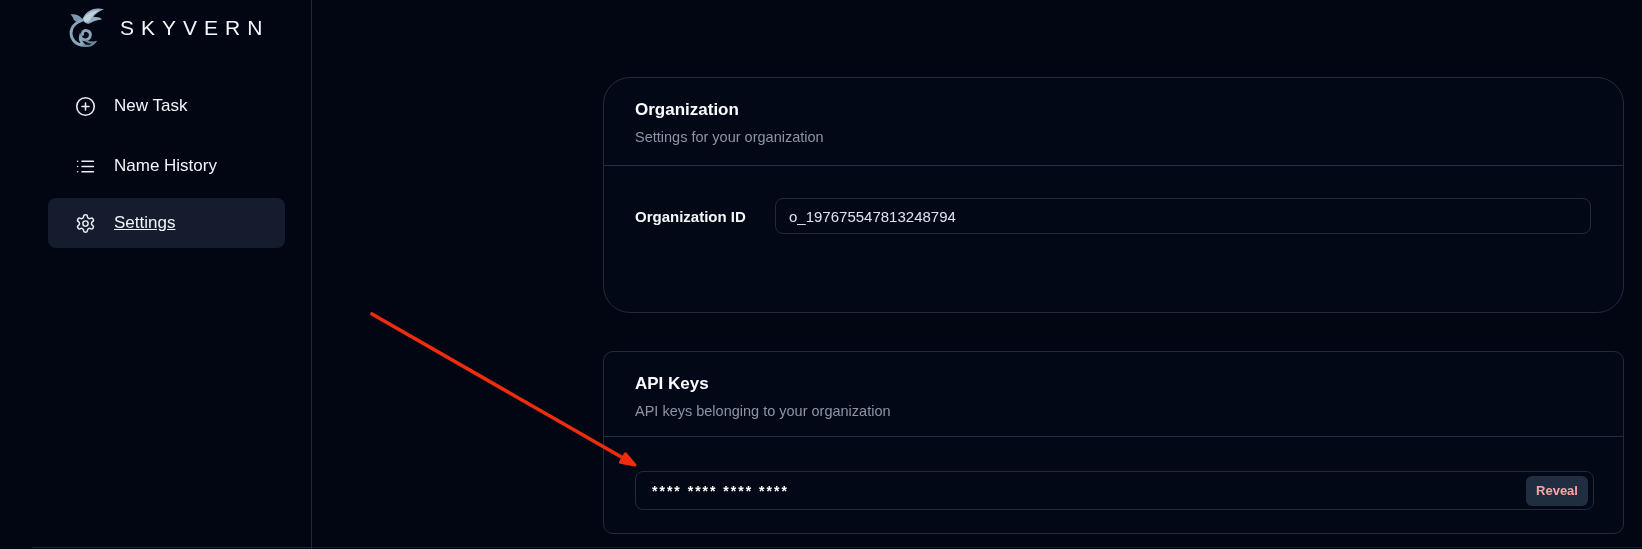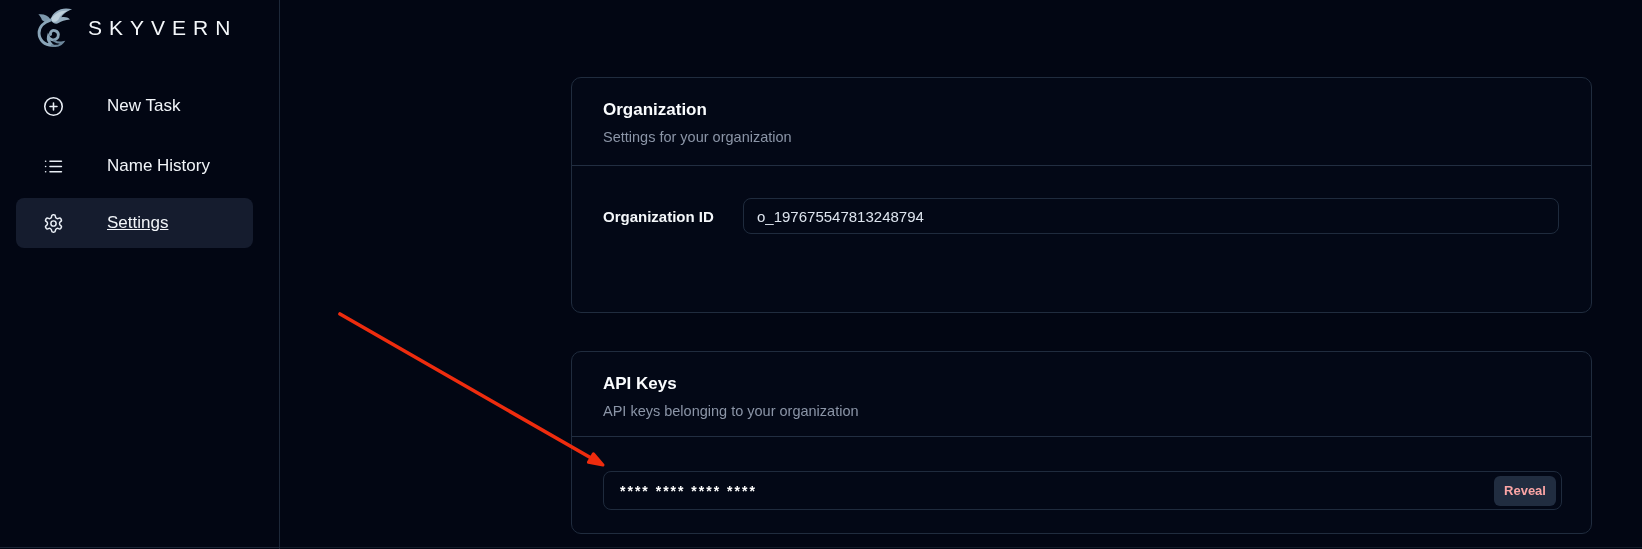--- a/index.html
+++ b/index.html
@@ -4,21 +4,21 @@
 <style>
   * { margin: 0; padding: 0; box-sizing: border-box; }
   html, body {
     width: 1642px; height: 549px;
     background: #020613;
     font-family: "Liberation Sans", sans-serif;
     overflow: hidden;
     position: relative;
     color: #f2f5f9;
   }
-  .app { position: absolute; inset: 0; }
+  .app { position: absolute; inset: 0; margin-left: 32px; }
 
   
   .sidebar {
     position: absolute; left: 0; top: 0; width: 280px; height: 549px;
     background: #020613;
     border-right: 1.5px solid #1d2839;
   }
   .brand {
     position: absolute; left: 26px; top: 4px; height: 48px;
     display: flex; align-items: center; gap: 10px;
@@ -26,21 +26,20 @@
   .brand-mark { width: 52px; height: 46px; }
   .brand-text {
     font-size: 21px; font-weight: 500; letter-spacing: 7px;
     color: #f4f7fa; white-space: nowrap;
   }
   .nav-item {
     position: absolute; left: 16px; width: 237px; height: 50px;
     display: flex; align-items: center;
     border-radius: 8px;
     cursor: pointer;
-    gap: 25px;
   }
   .nav-item .nav-icon {
     margin-left: 27px; width: 21px; height: 21px;
     display: inline-flex; align-items: center; justify-content: center;
     color: #e9eef5;
   }
   .nav-item .nav-label {
     margin-left: 18px; font-size: 17px; font-weight: 500; color: #f2f5f9;
   }
   .nav-item.active { background: #151c2e; text-decoration: underline; }
@@ -53,21 +52,21 @@
     background: #121b28;
   }
 
   
   .card {
     position: absolute; left: 571px; width: 1021px;
     background: #030816;
     border: 1px solid #202c3e;
     border-radius: 10px;
   }
-  .card-org { top: 77px; height: 236px; }
+  .card-org { top: 77px; height: 236px; border-radius: 27px; }
   .card-api { top: 351px; height: 183px; }
   .card-header { padding: 22px 31px 0 31px; }
   .card-title { font-size: 17px; font-weight: 700; color: #fafcfe; line-height: 1.2; }
   .card-subtitle { margin-top: 9px; font-size: 14.5px; font-weight: 400; color: #8b95a7; }
   .card-divider {
     position: absolute; left: 0; right: 0; height: 1px; background: #222e41;
   }
   .card-org .card-divider { top: 87px; }
   .card-api .card-divider { top: 84px; }
 

